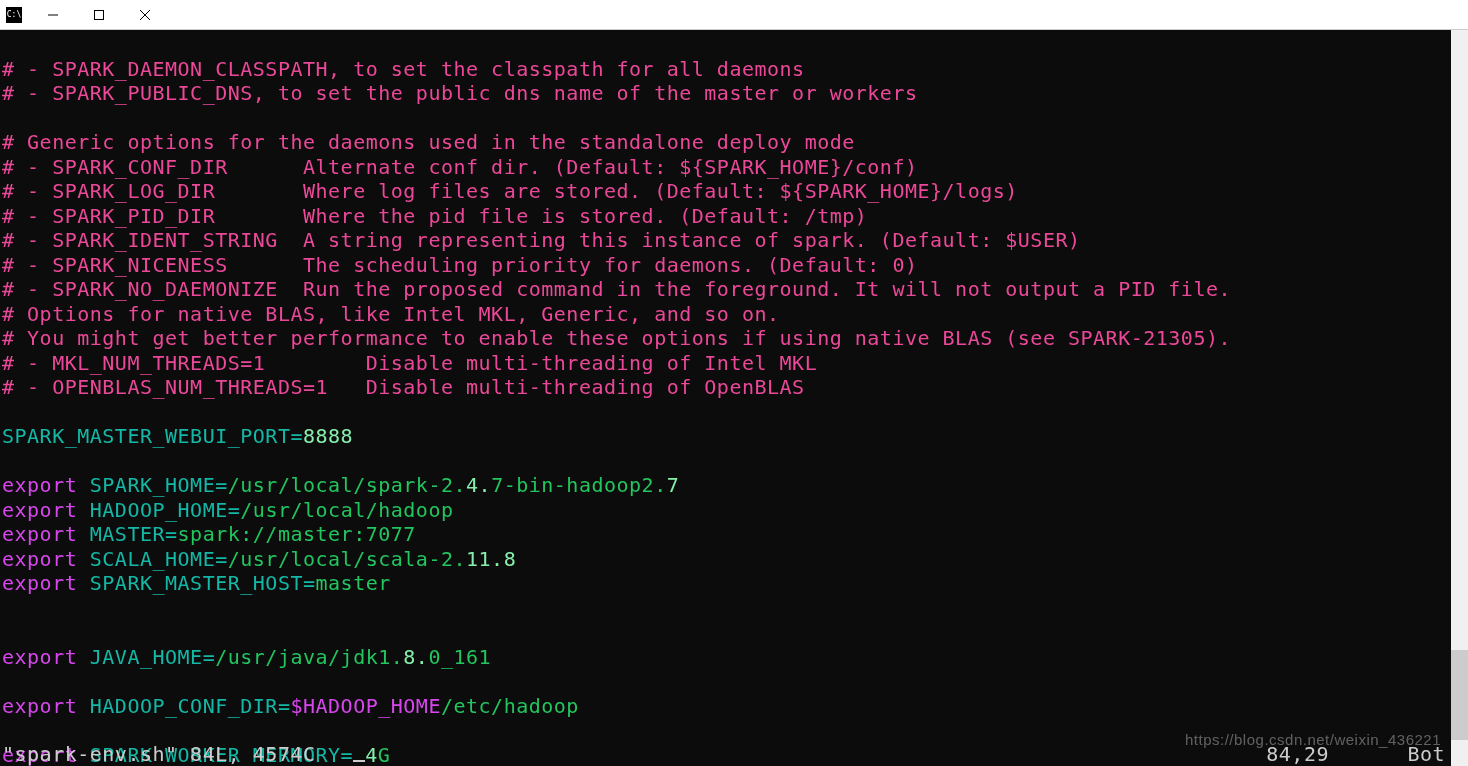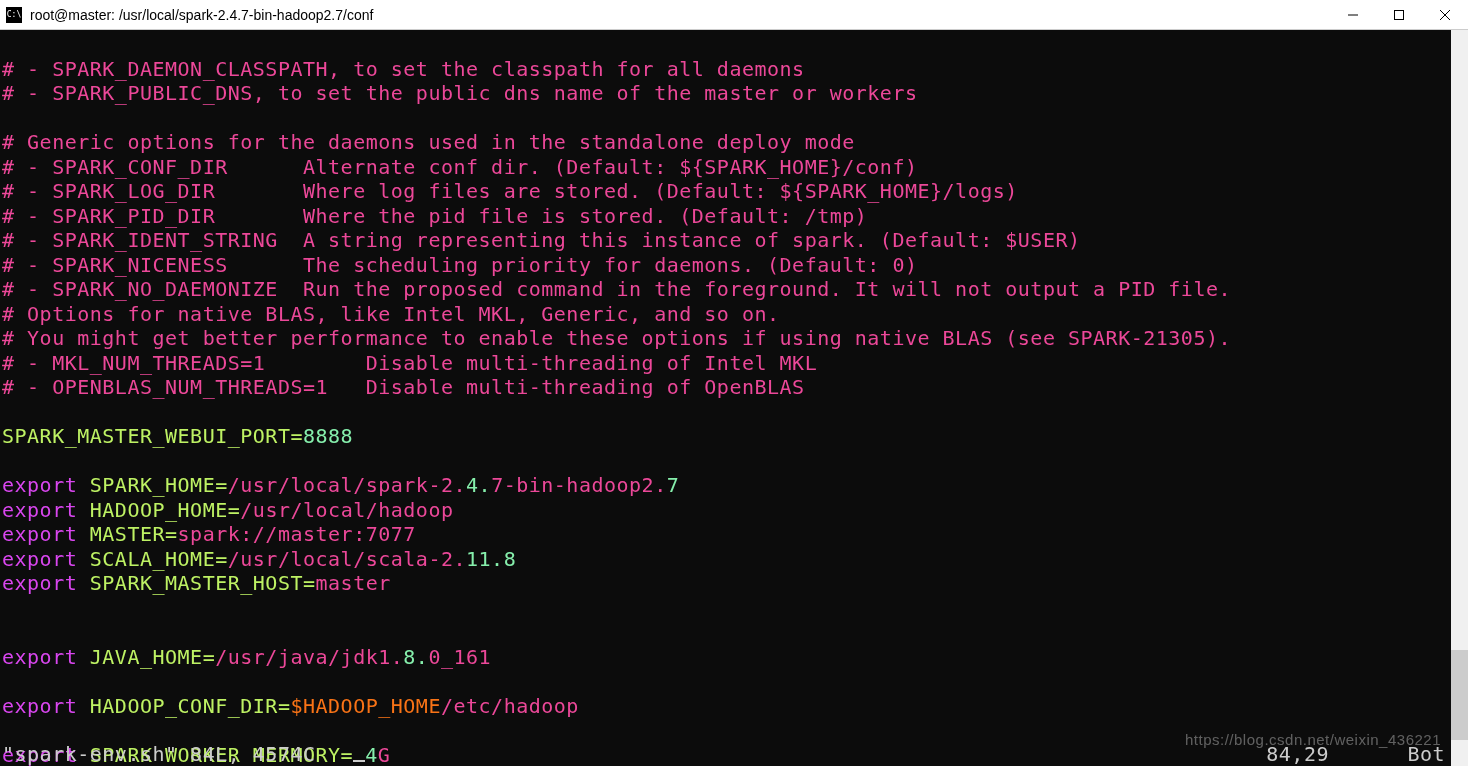--- a/index.html
+++ b/index.html
@@ -64,24 +64,24 @@
   }
   .scroll-thumb {
     position: absolute;
     top: 620px;
     width: 100%;
     height: 90px;
     background: #ccc;
   }
   .c-comment { color: #ec4899; }
   .c-yellow  { color: #d946ef; }
-  .c-cyan    { color: #bef264; }
+  .c-cyan    { color: #14b8a6; }
   .c-red     { color: #86efac; }
-  .c-magenta { color: #f97316; }
-  .c-gray    { color: #ec4899; text-align: center; }
+  .c-magenta { color: #d946ef; }
+  .c-gray    { color: #22c55e; text-align: center; }
   .cursor {
     display: inline-block;
     width: 12px;
     border-bottom: 2px solid #ccc;
     vertical-align: baseline;
   }
   .status-line {
     position: absolute;
     bottom: 0;
     left: 2px;
@@ -104,21 +104,20 @@
     font-size: 15px;
     font-family: sans-serif;
     pointer-events: none;
   }
 </style>
 </head>
 <body>
 
 <div class="titlebar">
   <span class="app-icon">C:\</span>
-  <span class="title-text">root@master: /usr/local/spark-2.4.7-bin-hadoop2.7/conf</span>
   <div class="win-controls">
     <div class="win-btn">
       <svg width="10" height="10">
           <line x1="0" y1="5" x2="10" y2="5" stroke-width="1"></line>
         </svg>
     </div>
     <div class="win-btn">
       <svg width="10" height="10">
           <rect x="0.5" y="0.5" width="9" height="9" fill="none" stroke-width="1"></rect>
         </svg>

